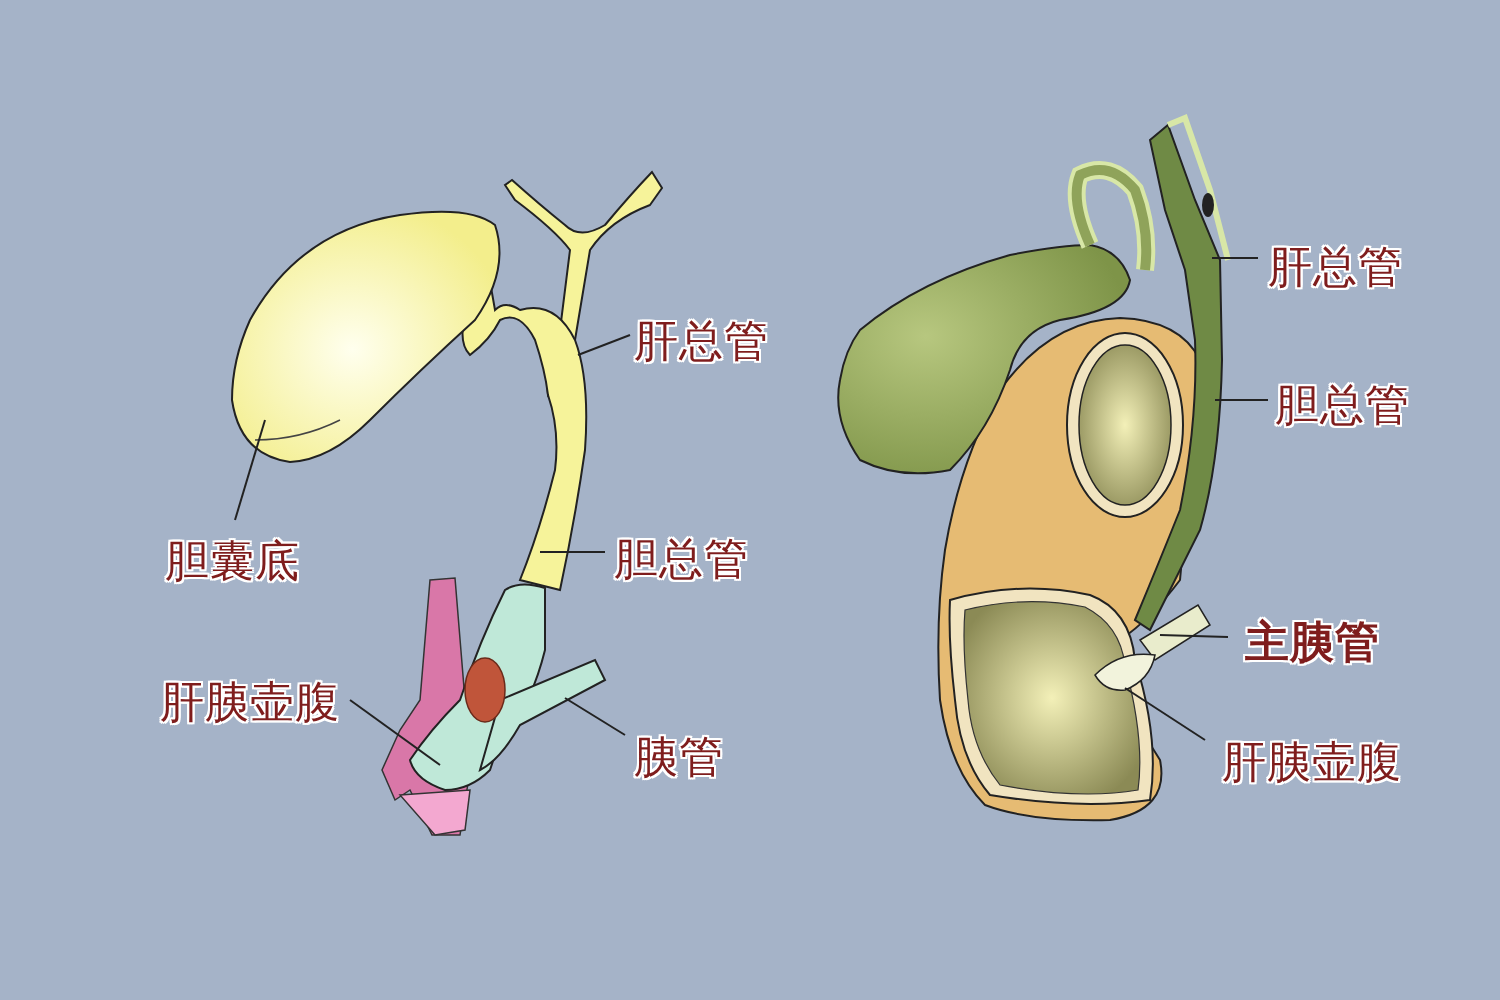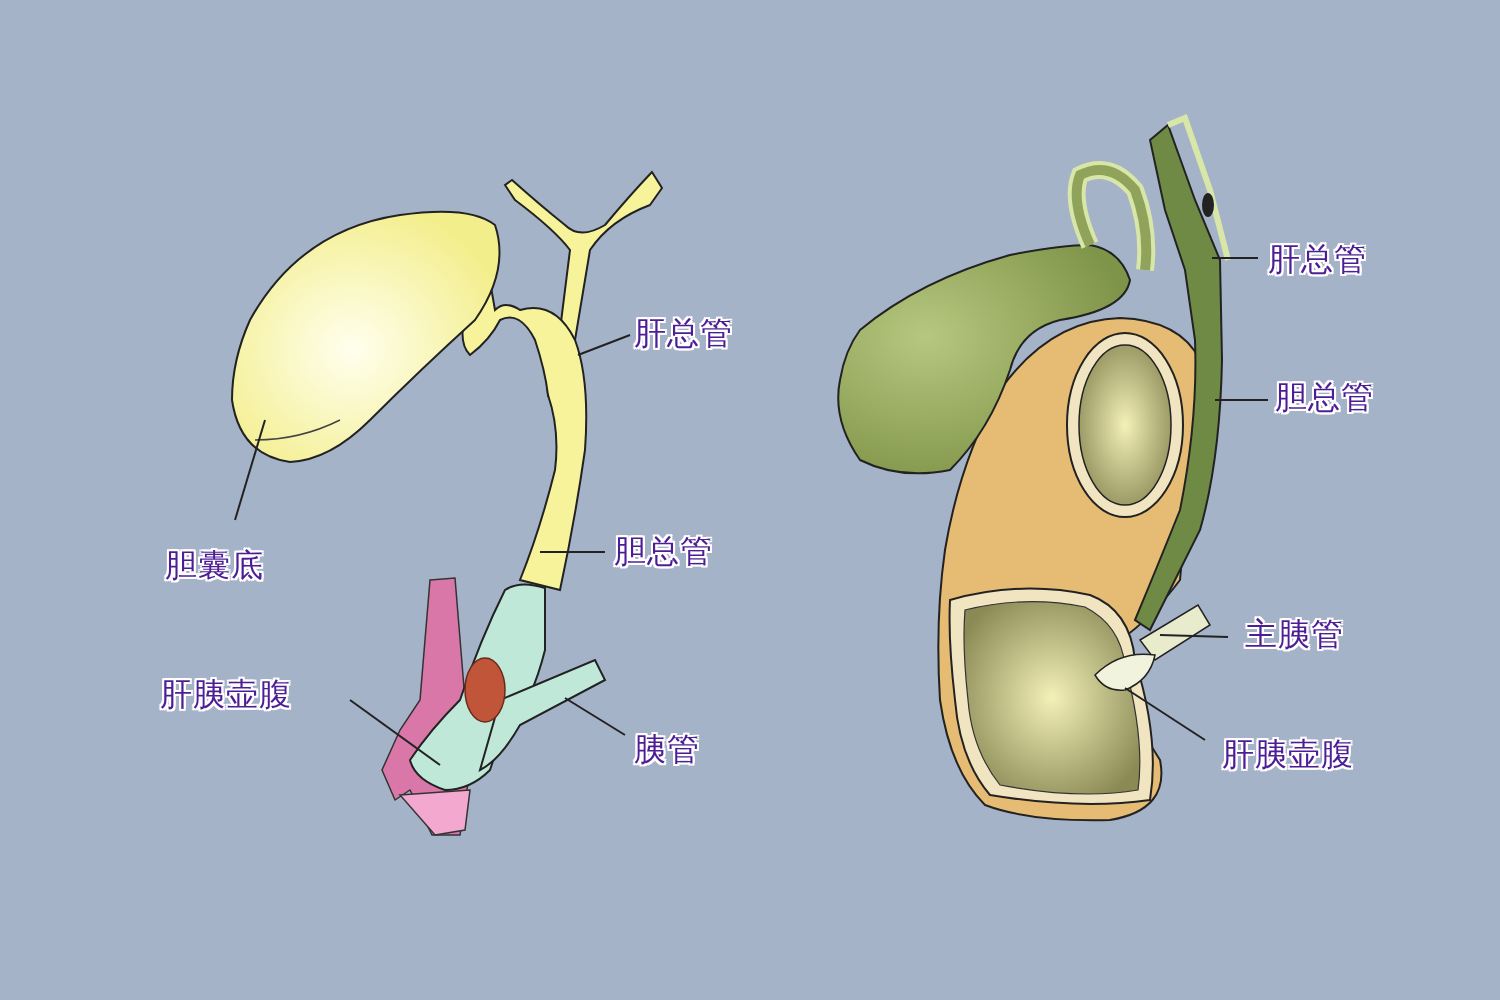--- a/index.html
+++ b/index.html
@@ -1,18 +1,18 @@
 <!DOCTYPE html>
 <html><head>
 <meta charset="utf-8">
 <style>
   html,body{margin:0;padding:0;}
   body{width:1500px;height:1000px;background:#a5b3c8;position:relative;overflow:hidden;font-family:"DejaVu Sans",sans-serif;}
   svg.art{position:absolute;left:0;top:0;}
-  .label{position:absolute;font-size:32px;color:#4c1d95;font-weight:normal;letter-spacing:1px;white-space:nowrap;
+  .label{position:absolute;font-size:44px;color:#7f1d1d;font-weight:normal;letter-spacing:1px;white-space:nowrap;
     text-shadow:-2px -2px 0 #fff,2px -2px 0 #fff,-2px 2px 0 #fff,2px 2px 0 #fff,0 2px 0 #fff,0 -2px 0 #fff,2px 0 0 #fff,-2px 0 0 #fff;}
 </style>
 </head>
 <body>
 
 <svg class="art" width="1500" height="1000" viewBox="0 0 1500 1000">
   <defs>
     <radialGradient id="gbL" cx="0.45" cy="0.55" r="0.6">
       <stop offset="0" stop-color="#ffffee"></stop>
         <stop offset="1" stop-color="#f3ee8c"></stop>
@@ -80,21 +80,21 @@
 
   <g stroke="#222" stroke-width="2">
     <line x1="1212" y1="258" x2="1258" y2="258"></line>
     <line x1="1215" y1="400" x2="1268" y2="400"></line>
     <line x1="1160" y1="635" x2="1228" y2="637"></line>
     <line x1="1125" y1="688" x2="1205" y2="740"></line>
   </g>
 </svg>
 
 <div class="label" style="left:634px;top:312px;">肝总管</div>
-<div class="label" style="left:165px;top:532px;margin-top:12px;">胆囊底</div>
+<div class="label" style="left:165px;top:532px;">胆囊底</div>
 <div class="label" style="left:614px;top:530px;">胆总管</div>
 <div class="label" style="left:160px;top:673px;">肝胰壶腹</div>
 <div class="label" style="left:634px;top:728px;">胰管</div>
 
 <div class="label" style="left:1268px;top:238px;">肝总管</div>
 <div class="label" style="left:1275px;top:376px;">胆总管</div>
-<div class="label" style="left:1245px;top:613px;">主胰管</div>
+<div class="label" style="left:1245px;top:613px;font-weight:bold;">主胰管</div>
 <div class="label" style="left:1222px;top:733px;">肝胰壶腹</div>
 
 </body></html>

